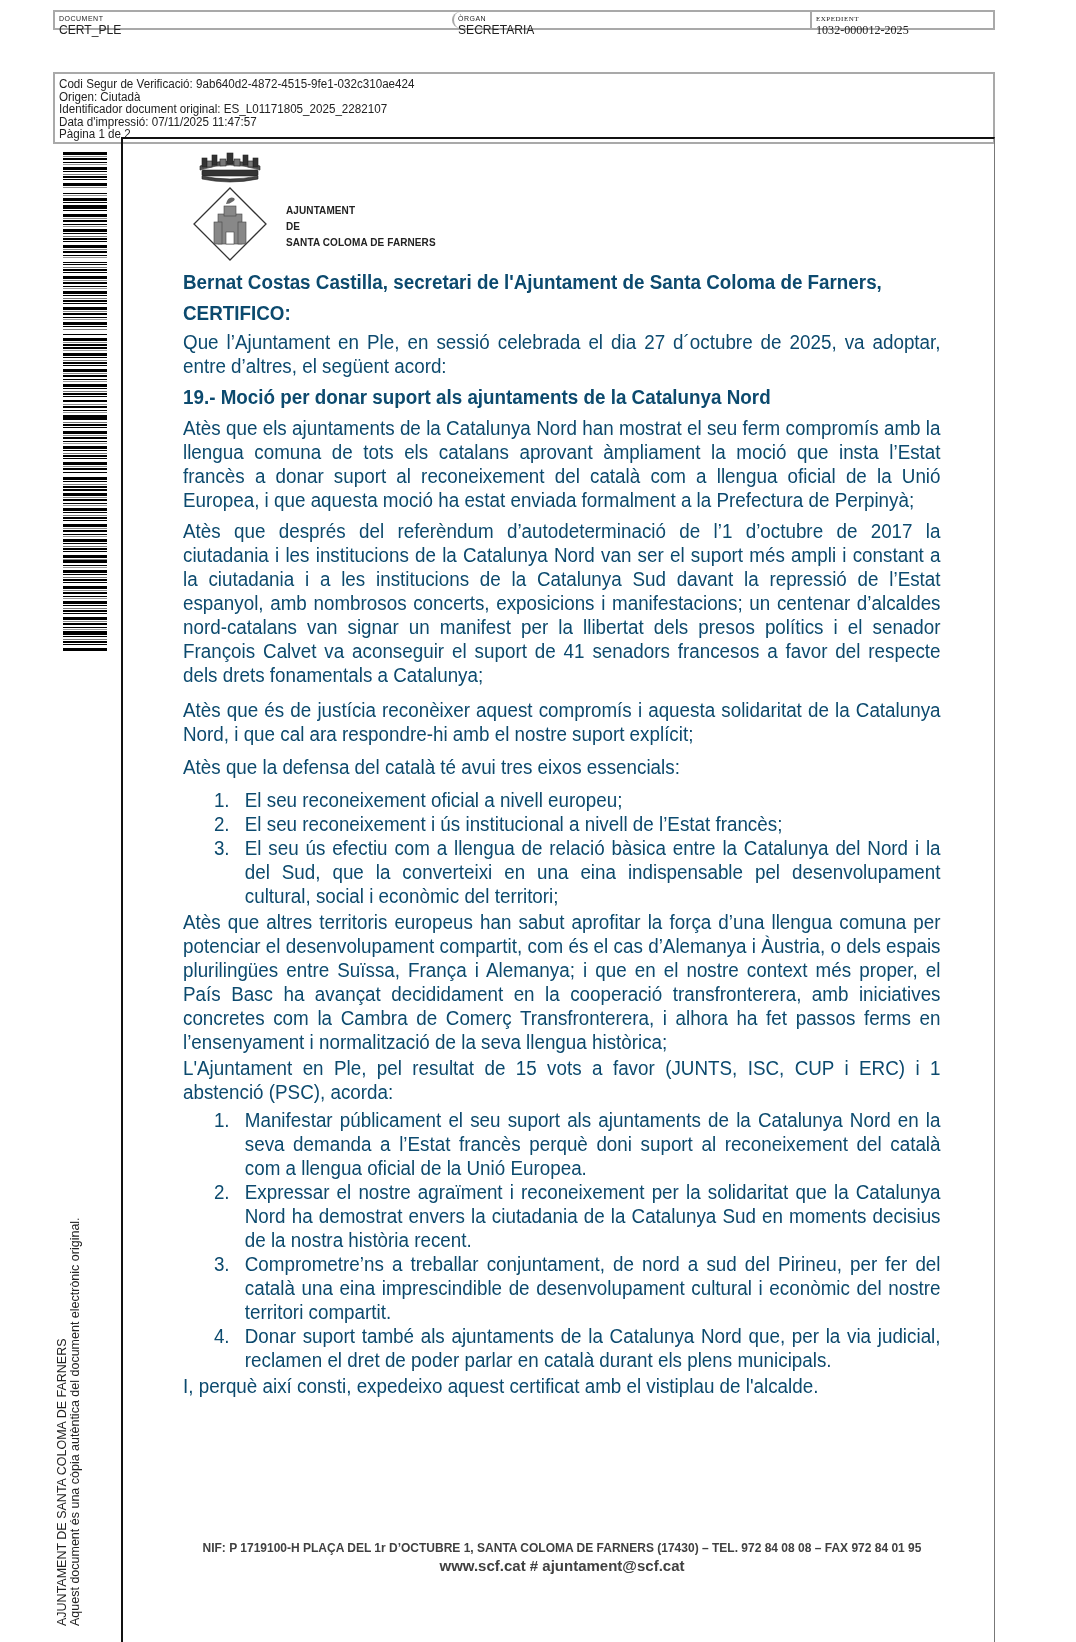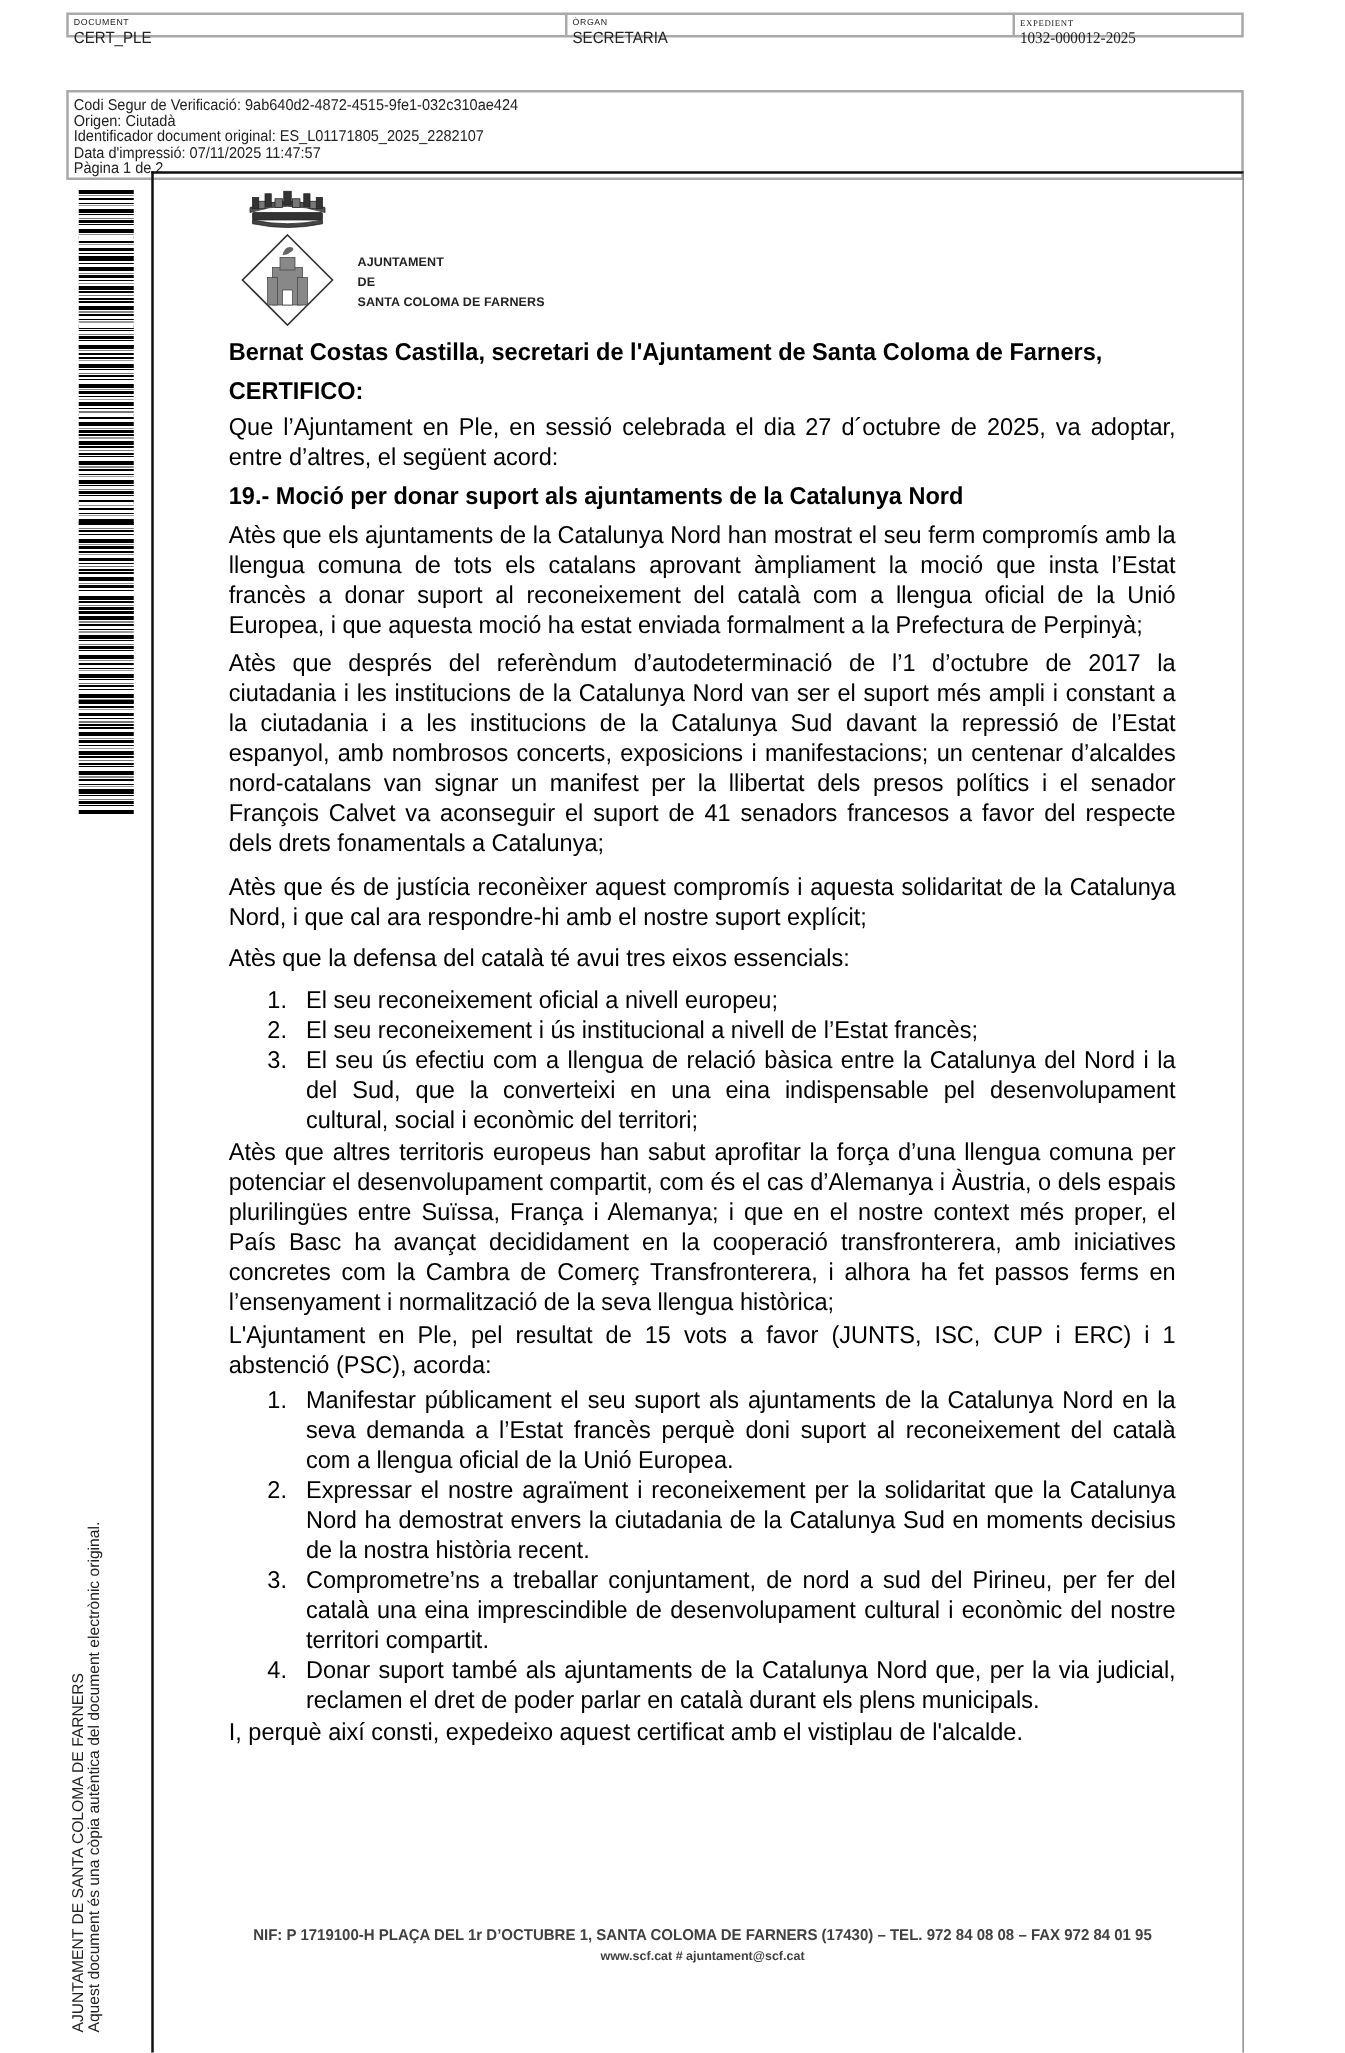--- a/index.html
+++ b/index.html
@@ -5,21 +5,21 @@
   html, body { margin: 0; padding: 0; background: #ffffff; }
   body { width: 1076px; height: 1642px; position: relative; overflow: hidden; font-family: "Liberation Sans", sans-serif; color: #111; }
 
   
   .hdr-row { position: absolute; left: 53px; width: 942px; border: 2px solid #a9a9a9; box-sizing: border-box; display: flex; background: #fff; }
   .hdr-row1 { top: 10px; height: 20px; }
   .hdr-row2 { top: 45px; height: 72px; margin-top: 27px; }
   .hdr-cell { box-sizing: border-box; padding: 1px 4px 0 4px; position: relative; }
   .hdr-cell + .hdr-cell { border-left: 2px solid #a9a9a9; }
   .c1 { width: 397px; }
-  .c2 { width: 358px; }
+  .c2 { width: 358px; border-radius: 12px; }
   .c3 { flex: 1; font-family: Liberation Serif, serif; }
   .c2w { flex: 1; }
   .hdr-label { font-size: 7px; letter-spacing: 0.5px; line-height: 8px; color: #222; text-transform: uppercase; display: block; margin-top: 2px; }
   .hdr-value { font-size: 13px; line-height: 13px; display: block; color: #222; transform: scaleX(0.93); transform-origin: left; white-space: nowrap; }
   .hdr-meta-line { font-size: 12.5px; line-height: 12.5px; display: block; color: #222; white-space: nowrap; transform: scaleX(0.93); transform-origin: left; }
   .hdr-meta { padding-top: 4px; }
 
   
   .barcode { position: absolute; left: 63px; top: 152px; width: 44px; height: 500px;
     background:
@@ -41,34 +41,34 @@
   
   .page-frame { position: absolute; left: 121px; top: 137px; width: 874px; height: 1520px; border-left: 2px solid #111; border-top: 2px solid #111; border-right: 1px solid #777; box-sizing: border-box; }
 
   
   .logo { position: absolute; left: 190px; top: 152px; width: 80px; height: 110px; }
   .logo-text { position: absolute; left: 286px; top: 203px; font-weight: bold; font-size: 10px; line-height: 16px; color: #222; letter-spacing: 0.1px; }
   .logo-text span { display: block; }
   .logo-text .de { font-weight: bold; }
 
   
-  .content { position: absolute; left: 183px; top: 270px; width: 758px; font-size: 19.5px; line-height: 24px; color: #000000; }
+  .content { position: absolute; left: 183px; top: 270px; width: 758px; font-size: 19.5px; line-height: 24px; color: #0c4a6e; }
   .p { margin: 0 0 7px 0; text-align: justify; transform: scaleX(0.965); transform-origin: left; width: 785px; }
   .p-title { font-weight: bold; }
   .p-cert { font-weight: bold; margin-bottom: 5px; }
   .ol { margin: 0 0 2px 0; padding: 0; list-style: none; width: 785px; transform: scaleX(0.965); transform-origin: left; }
   .ol li { position: relative; padding-left: 64px; text-align: justify; }
   .ol li .num { position: absolute; left: 32px; top: 0; }
   .ol.tight li { margin-bottom: 0; }
   .ol.spaced li { margin-bottom: 0; }
 
   
   .footer { position: absolute; left: 183px; top: 1540px; width: 758px; text-align: center; font-weight: bold; color: #404040; }
   .footer .f1 { font-size: 12.5px; line-height: 17px; white-space: nowrap; transform: scaleX(0.96); }
-  .footer .f2 { font-size: 10px; line-height: 17px; text-align: center; }
+  .footer .f2 { font-size: 15px; line-height: 17px; text-align: center; }
 </style>
 </head>
 <body>
 
 <div class="hdr-row hdr-row1">
   <div class="hdr-cell c1">
     <span class="hdr-label">DOCUMENT</span>
     <span class="hdr-value">CERT_PLE</span>
   </div>
   <div class="hdr-cell c2">

